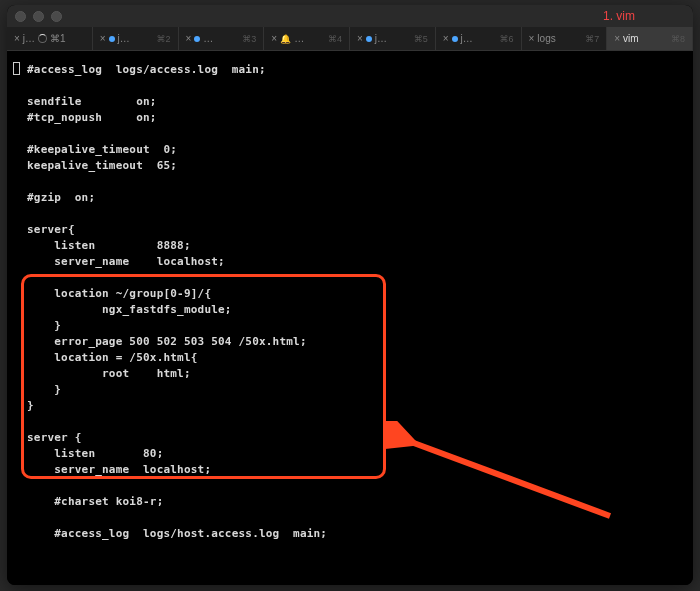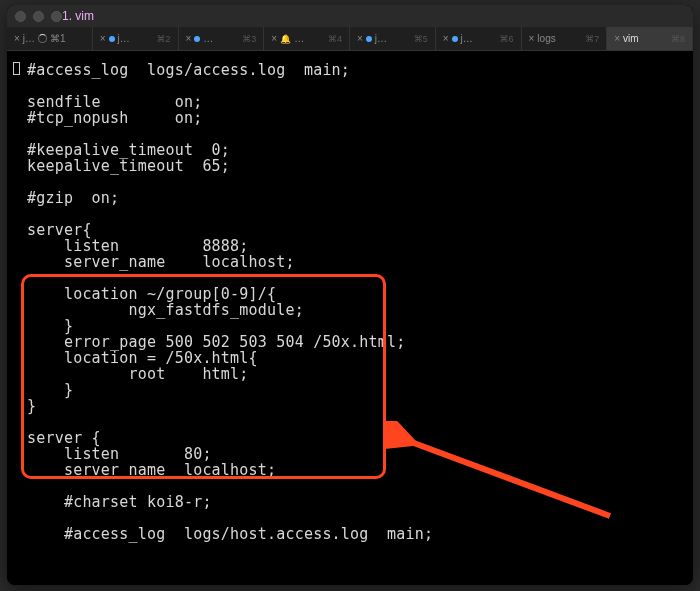--- a/index.html
+++ b/index.html
@@ -39,22 +39,22 @@
   }
   .dot {
     width: 11px;
     height: 11px;
     border-radius: 50%;
     background: #4a4a4a;
     border: 0.5px solid #555;
   }
   .title {
     flex: 1;
-    text-align: left;
-    color: #f0abfc;
+    text-align: right;
+    color: #ef4444;
     font-size: 12px;
     font-family: -apple-system, sans-serif;
   }
   .tabbar {
     height: 24px;
     background: #1f1f1f;
     display: flex;
     align-items: stretch;
     border-bottom: 1px solid #333;
     flex-shrink: 0;
@@ -123,24 +123,25 @@
   }
   .gutter .cursor {
     width: 7px;
     height: 13px;
     border: 1px solid #ccc;
   }
   .code {
     flex: 1;
     white-space: pre;
     color: #d8d8d8;
-    font-size: 15px;
+    font-size: 11px;
     line-height: 16px;
     letter-spacing: 0.2px;
     padding-top: 3px;
+    font-weight: bold;
   }
   .highlight-box {
     position: absolute;
     border: 3px solid #ff4520;
     border-radius: 10px;
     left: 14px;
     top: 223px;
     width: 365px;
     height: 205px;
     pointer-events: none;

